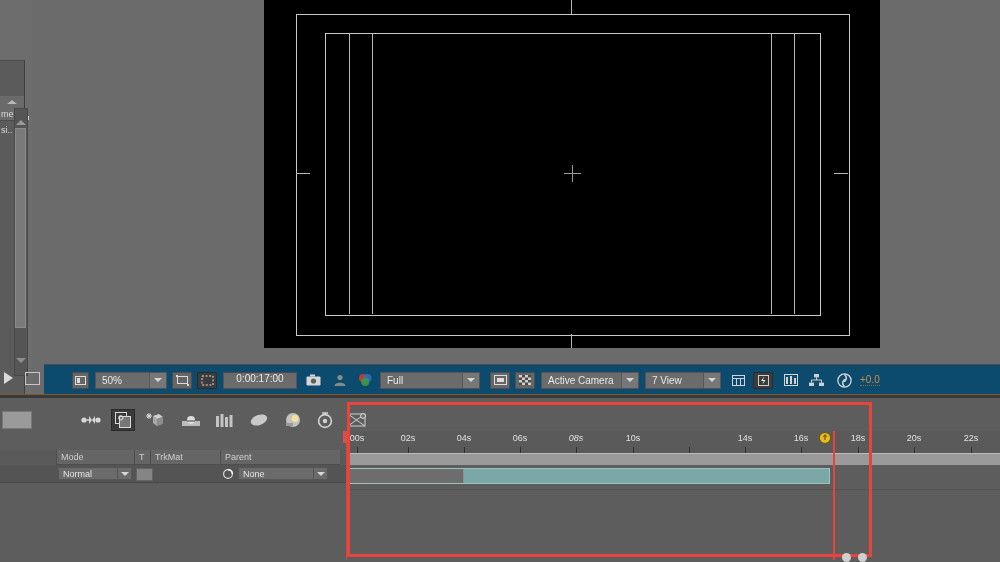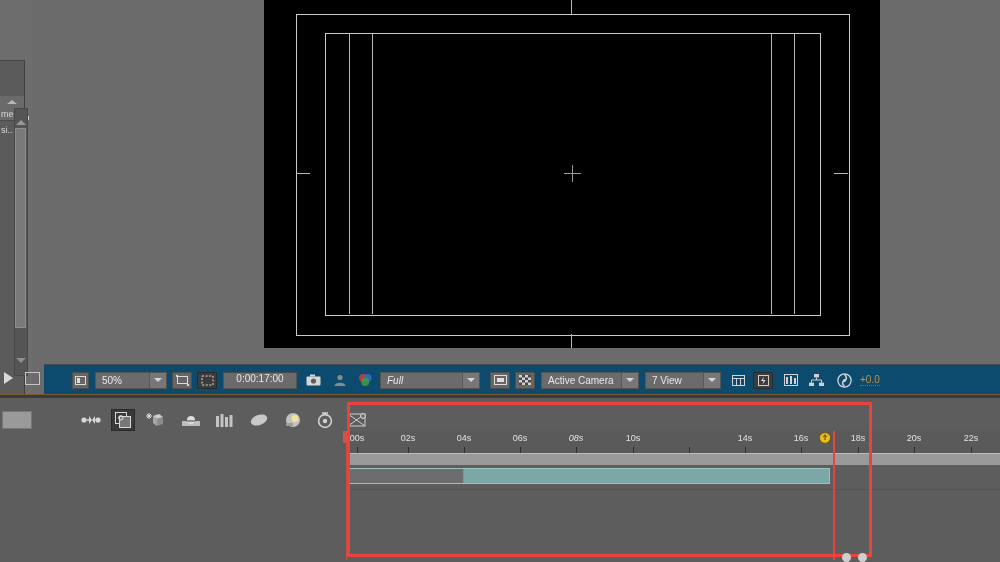--- a/index.html
+++ b/index.html
@@ -174,21 +174,21 @@
         <path d="M0.5 12 C0.5 7.5 11.5 7.5 11.5 12 Z" fill="#8a8a8a"></path>
       </svg>
   </div>
   <div class="tbtn flat" style="margin-left:9px;">
     <svg width="15" height="14" viewBox="0 0 15 14">
         <circle cx="5" cy="5" r="4" fill="#c23b33"></circle>
         <circle cx="9.5" cy="5" r="4" fill="#2f6fc0" opacity="0.88"></circle>
         <circle cx="7.2" cy="9" r="4" fill="#3f9b44" opacity="0.88"></circle>
       </svg>
   </div>
-  <div class="tselect" style="width:100px;font-style:italic;">
+  <div class="tselect" style="width:100px;">
     <span class="lbl">Full</span>
     <span class="arw">
         <span class="dnarrow"></span>
       </span>
   </div>
   <div class="tbtn" style="width:20px;margin-left:10px;">
     <svg width="13" height="10" viewBox="0 0 13 10">
         <rect x="0.5" y="0.5" width="12" height="9" fill="none" stroke="#dcdcdc"></rect>
         <rect x="3" y="3" width="7" height="4" fill="#dcdcdc"></rect>
       </svg>
@@ -328,21 +328,48 @@
     </div>
     <div class="swico" style="margin-left:10px;">
       <svg width="20" height="16" viewBox="0 0 20 16">
           <rect x="1" y="2" width="17" height="12" fill="none" stroke="#cfcfcf"></rect>
           <path d="M1 14 L18 2 M1 2 L18 14" stroke="#cfcfcf"></path>
           <circle cx="16" cy="4" r="2.4" fill="#6b6b6b" stroke="#e0e0e0"></circle>
         </svg>
     </div>
   </div>
 
-
+  <div id="colhdr">
+    <div class="chseg" style="left:56px;width:78px;">Mode</div>
+    <div class="chseg" style="left:134px;width:16px;">T</div>
+    <div class="chseg" style="left:150px;width:70px;">TrkMat</div>
+    <div class="chseg" style="left:220px;width:120px;">Parent</div>
+  </div>
+
+  <div id="proprow">
+    <div class="pmini" style="left:58px;width:74px;">
+      <span class="lbl">Normal</span>
+      <span class="arw">
+          <span class="dnarrow" style="border-top-color:#d6d6d6;"></span>
+        </span>
+    </div>
+    <div style="position:absolute;left:136px;top:3px;width:15px;height:11px;background:#858585;border:1px solid #636363;"></div>
+    <div style="position:absolute;left:222px;top:3px;width:12px;height:12px;">
+      <svg width="12" height="12" viewBox="0 0 12 12">
+          <circle cx="6" cy="6" r="4.4" fill="none" stroke="#d8d8d8" stroke-width="1.2"></circle>
+          <path d="M6 1.6 A4.4 4.4 0 0 1 10.4 6" stroke="#f0f0f0" stroke-width="1.6" fill="none"></path>
+        </svg>
+    </div>
+    <div class="pmini" style="left:238px;width:90px;">
+      <span class="lbl">None</span>
+      <span class="arw">
+          <span class="dnarrow" style="border-top-color:#d6d6d6;"></span>
+        </span>
+    </div>
+  </div>
 
   <div id="tlright">
     <div id="ruler">
         <div class="tlabel" style="left: 11px;">00s</div>
         <div class="tick" style="left: 11px;"></div>
         <div class="tlabel" style="left: 62px;">02s</div>
         <div class="tick" style="left: 62px;"></div>
         <div class="tlabel" style="left: 118px;">04s</div>
         <div class="tick" style="left: 118px;"></div>
         <div class="tlabel" style="left: 174px;">06s</div>

